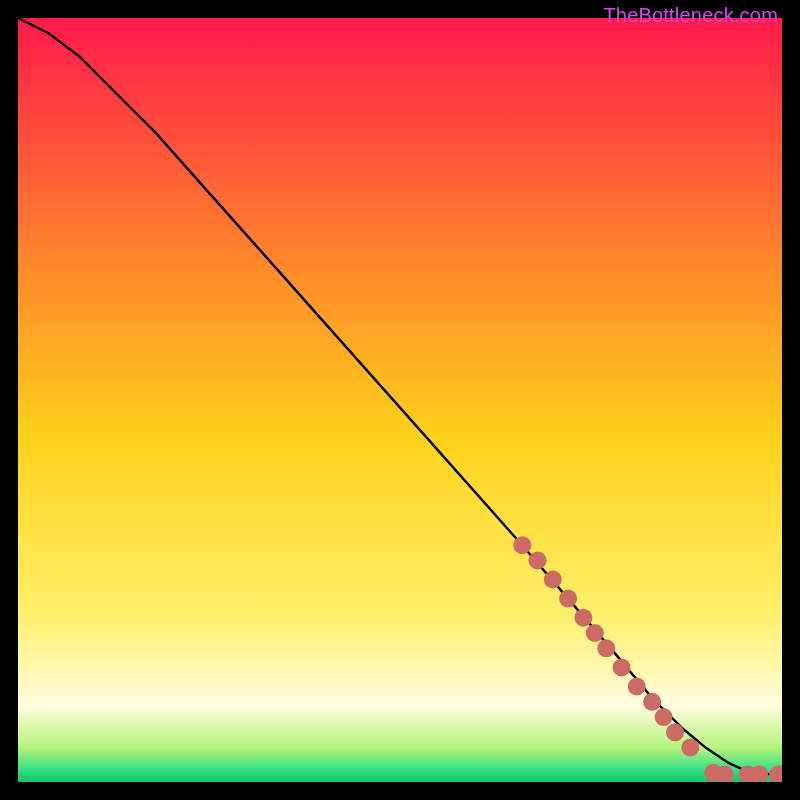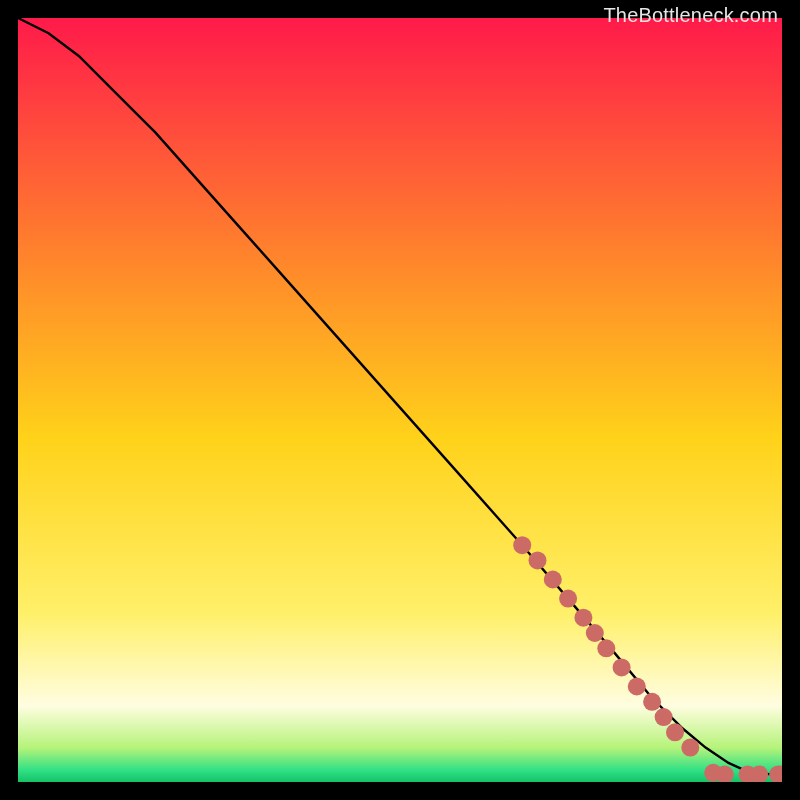--- a/index.html
+++ b/index.html
@@ -23,21 +23,21 @@
     position: absolute;
     left: 0;
     top: 0;
     width: 764px;
     height: 764px;
   }
   .watermark {
     position: absolute;
     top: 4px;
     right: 22px;
-    color: #e5e5e5;
+    color: #d946ef;
     font-size: 20px;
     font-weight: 500;
     letter-spacing: 0.2px;
   }
   svg { display: block; }
 </style>
 </head>
 <body>
 
 <div class="frame">

